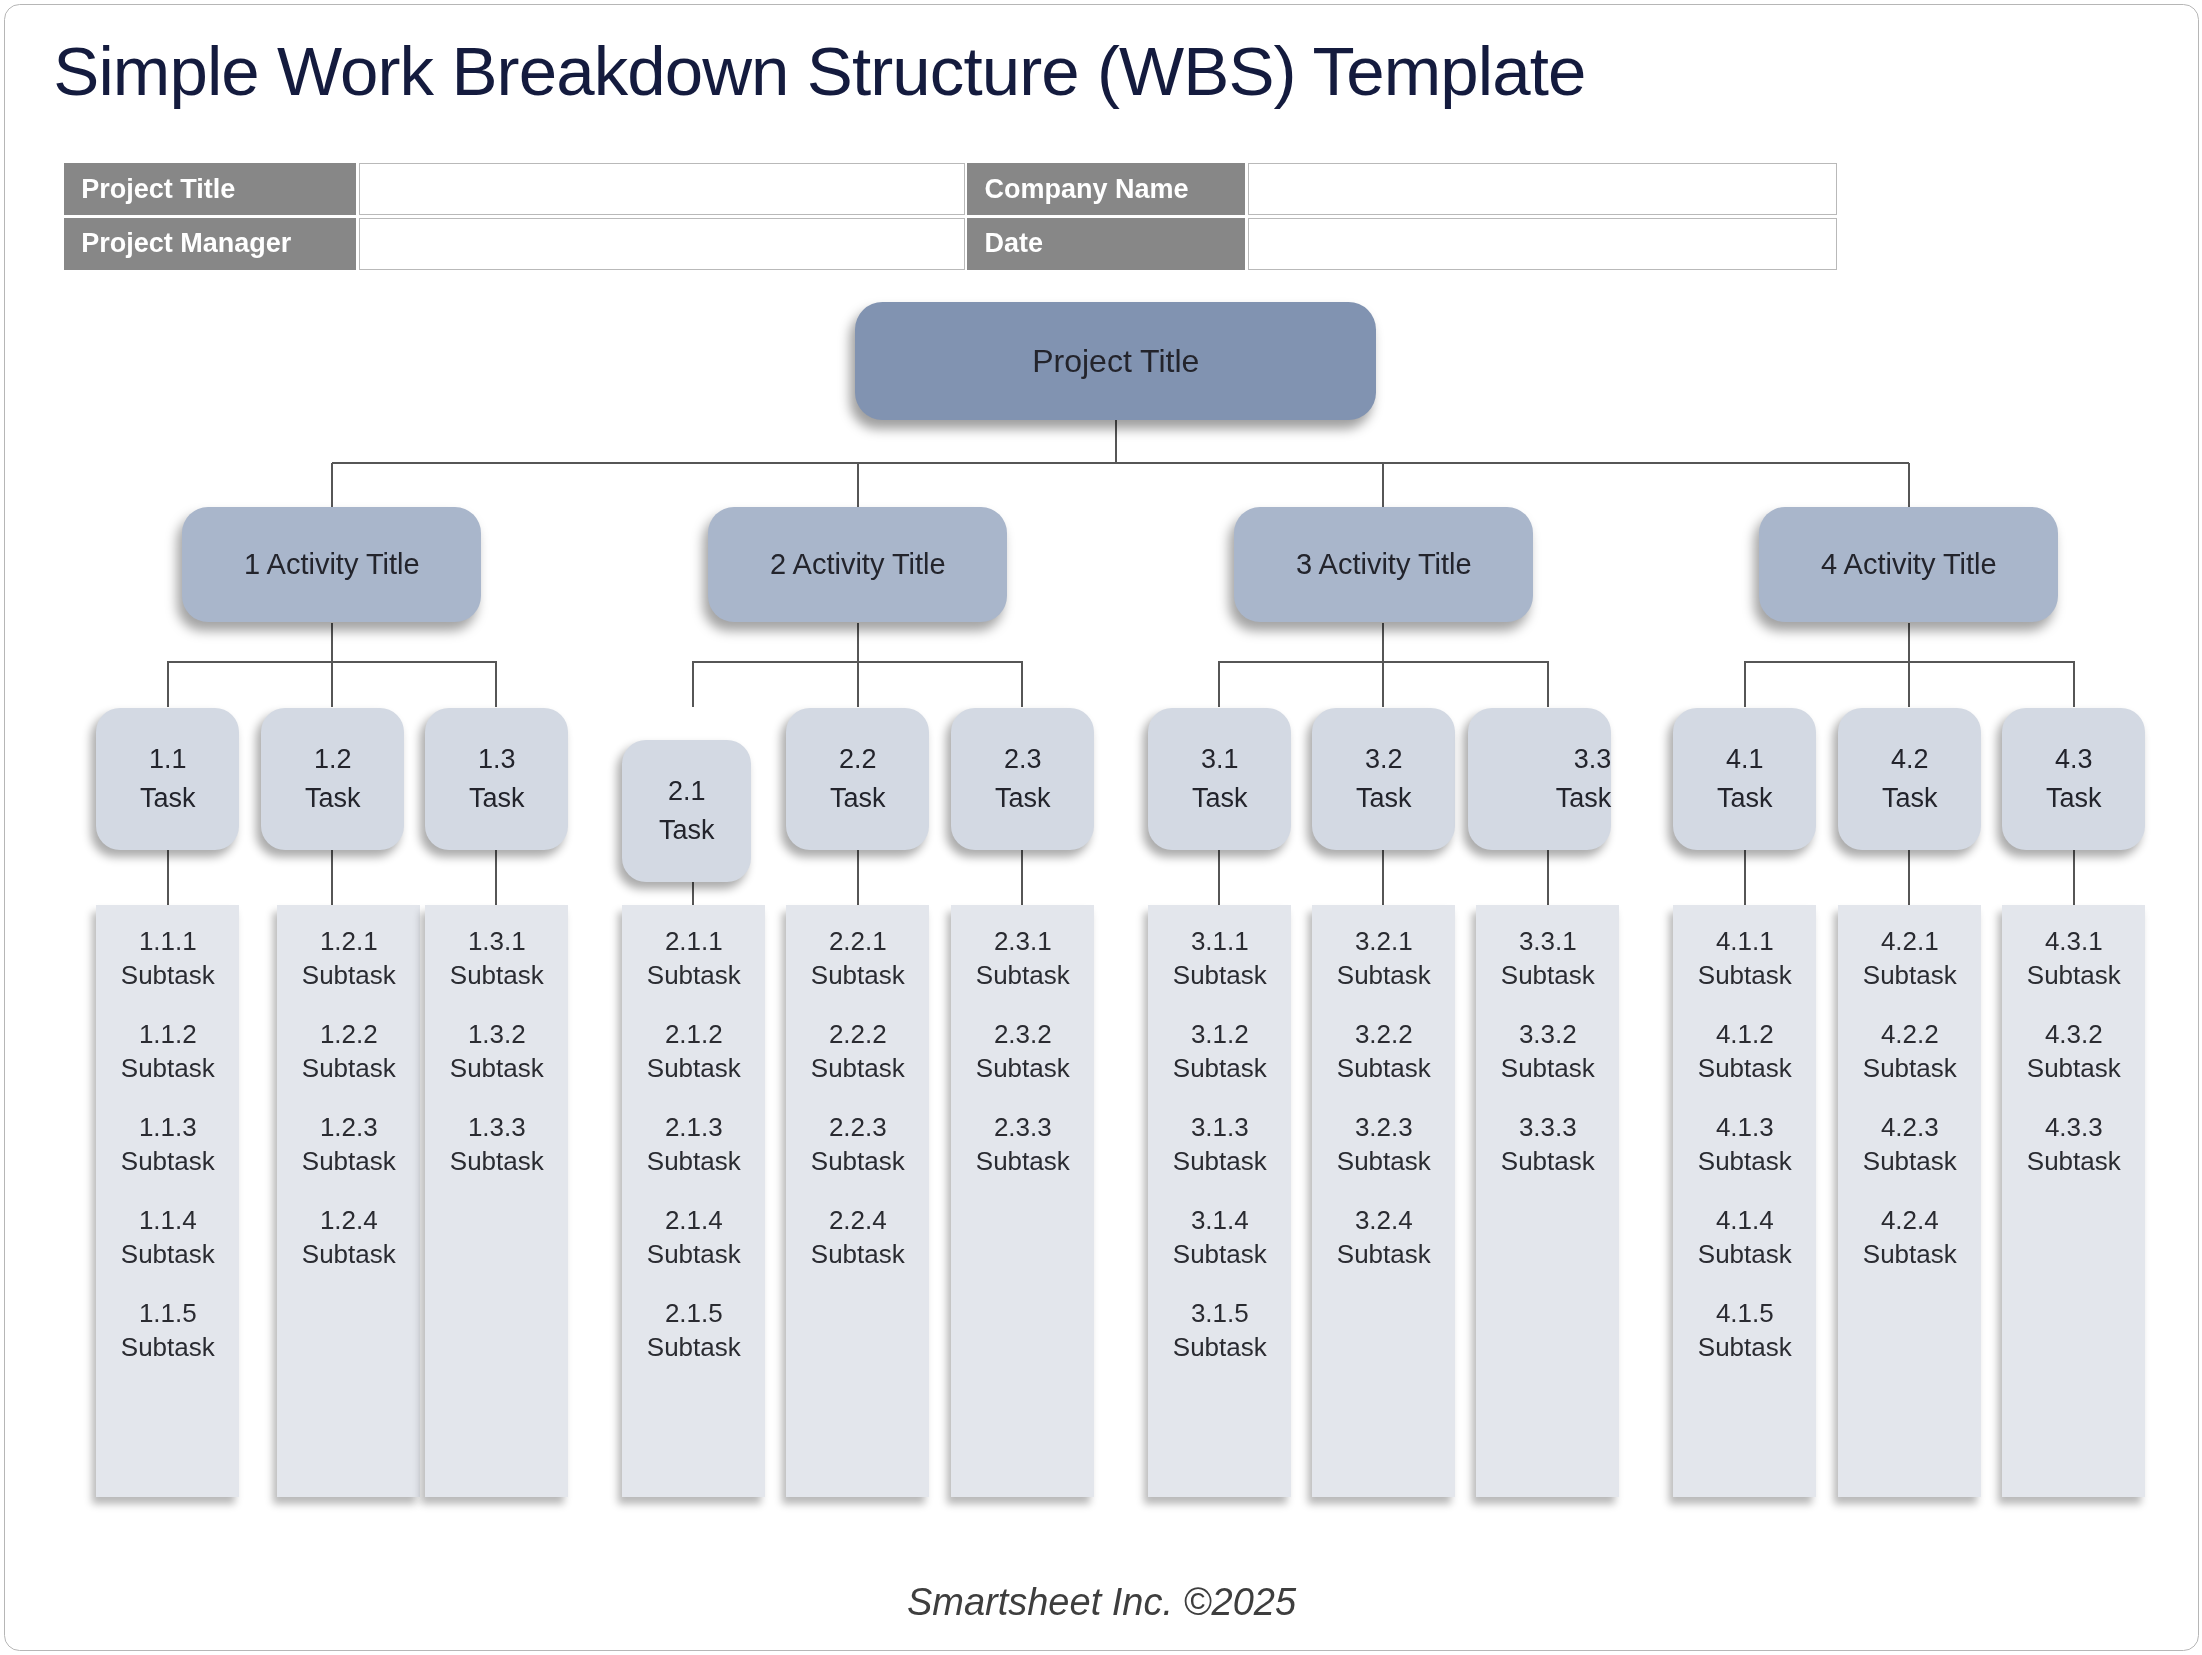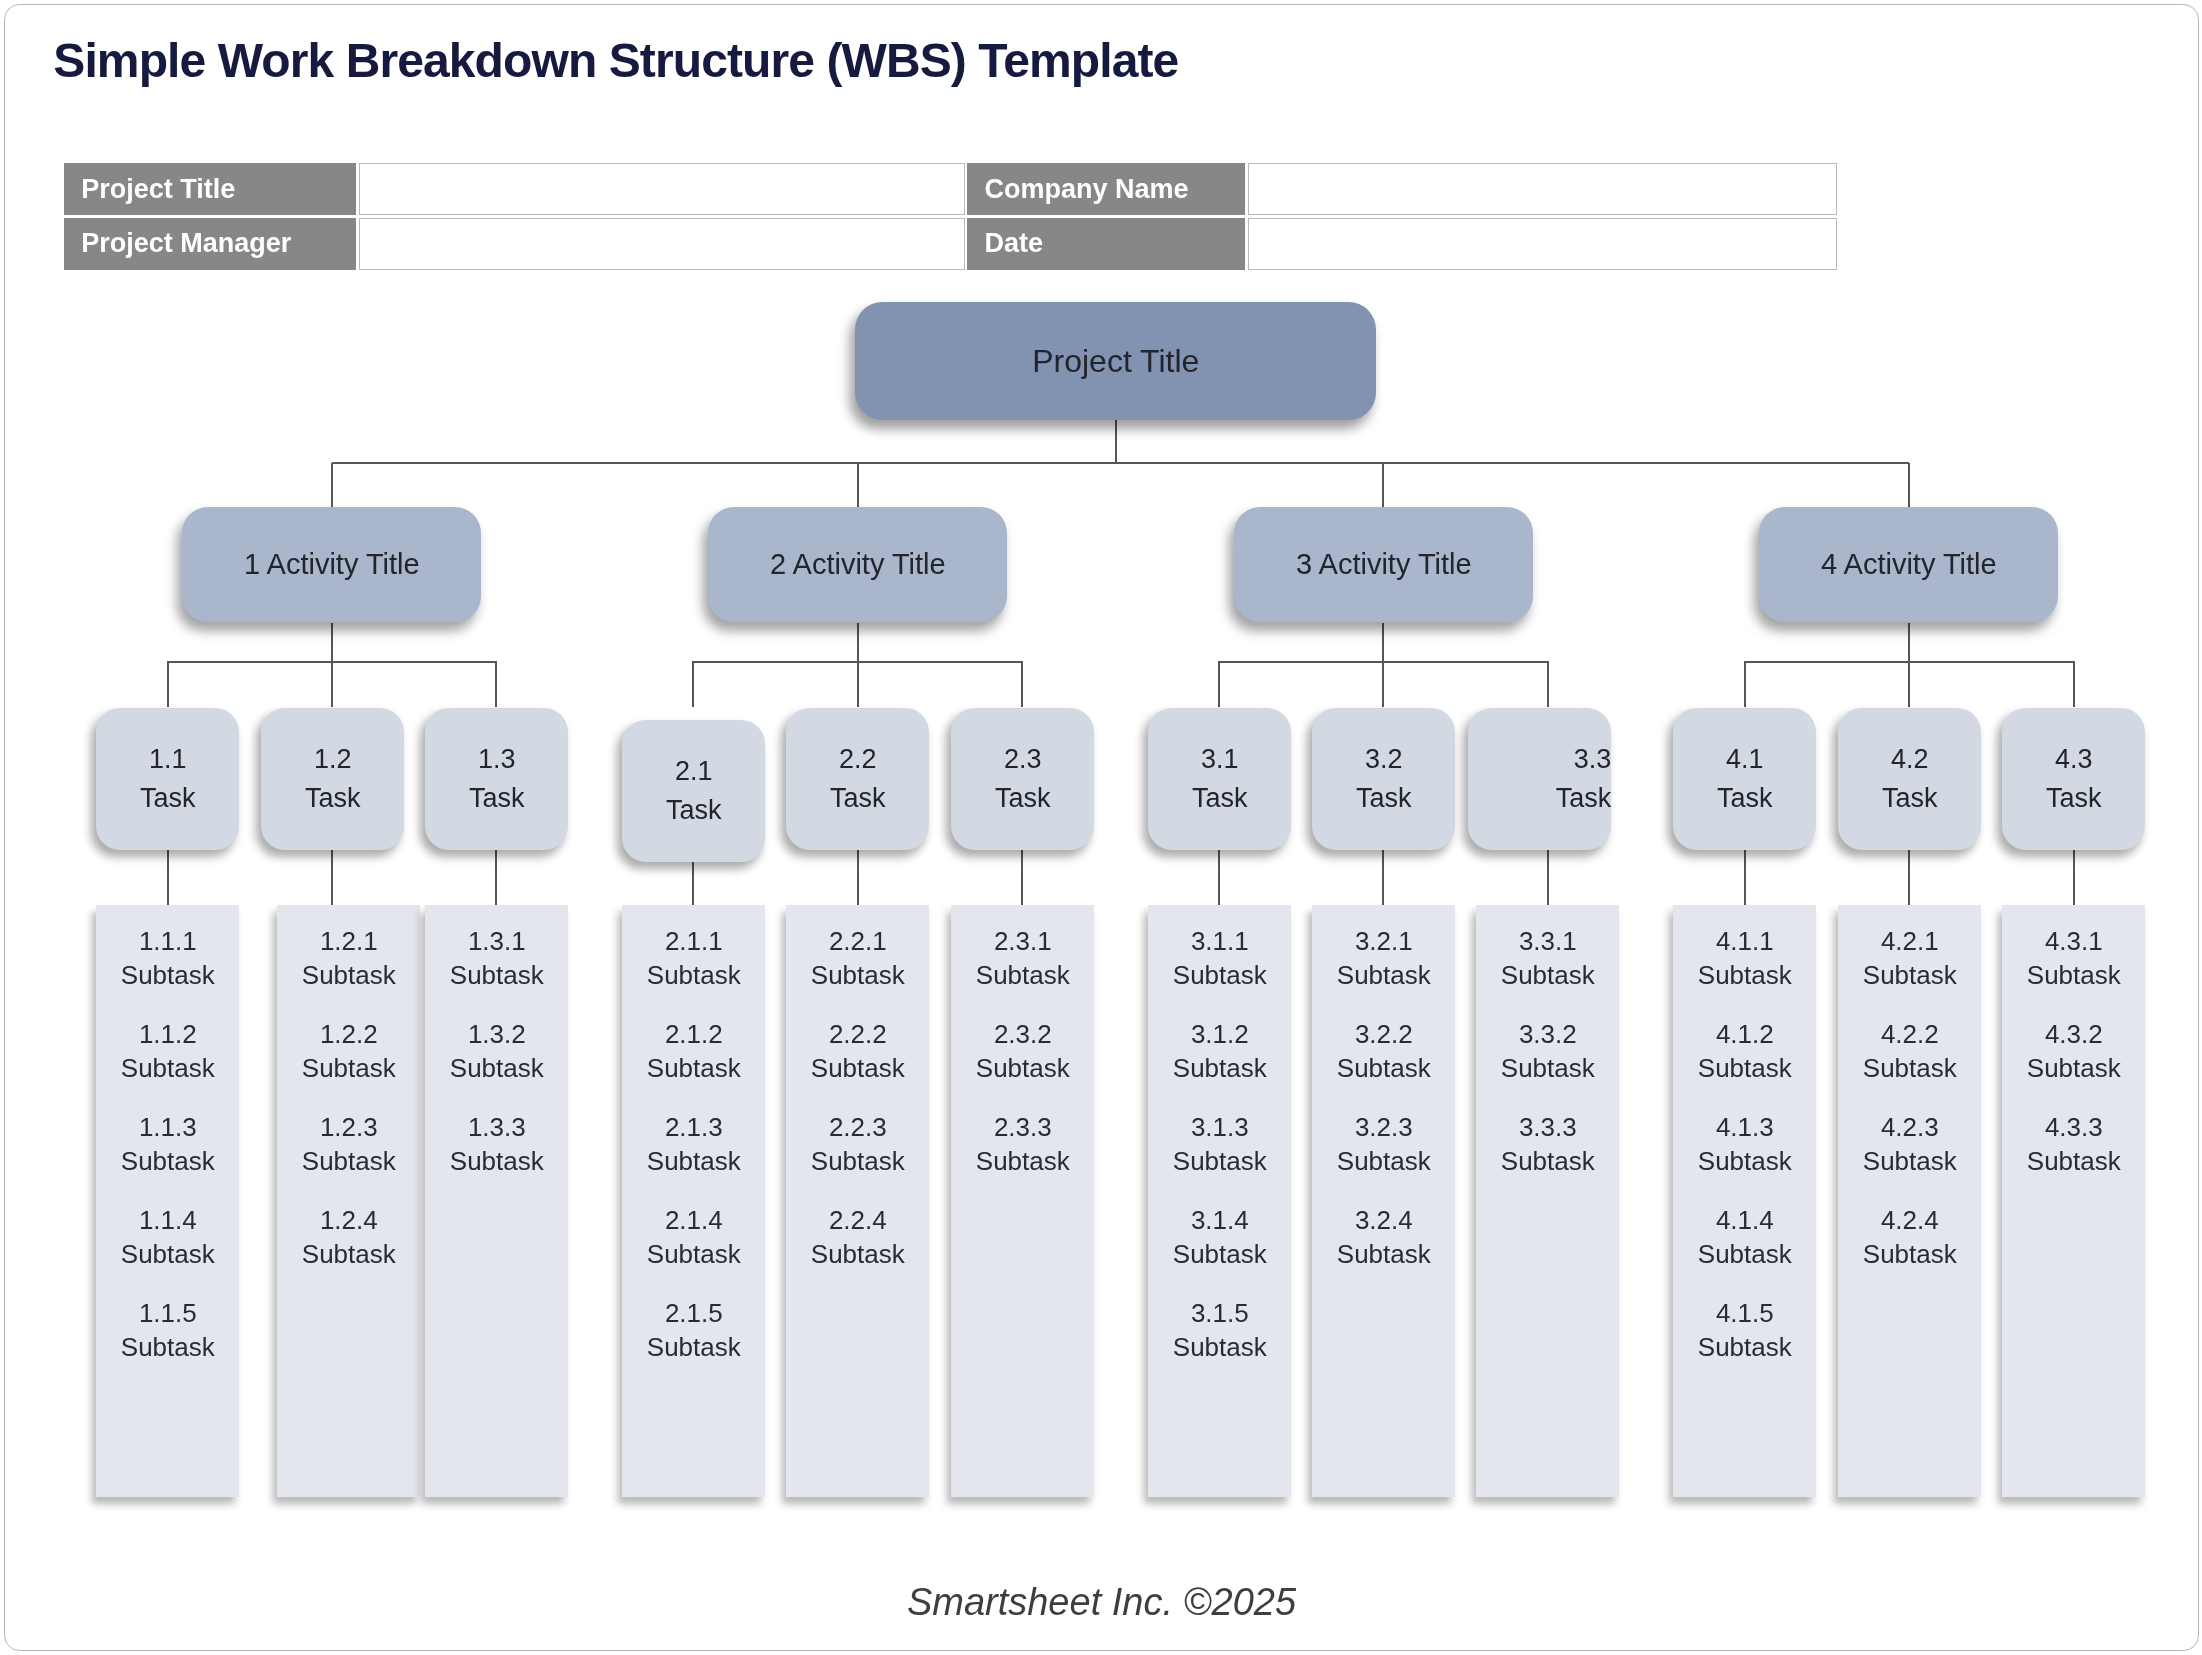--- a/index.html
+++ b/index.html
@@ -2,21 +2,21 @@
 <html style="--navy: #141B3E; --gray: #878787; --root-fill: #8193B1; --act-fill: #A9B6CB; --task-fill: #D3D9E3; --col-fill: #E3E6EC; --line: #565656;font-size:13.8px"><head>
 <meta charset="utf-8">
 <style>
   :root{
     --navy:#141B3E; --gray:#878787; --root-fill:#8193B1; --act-fill:#A9B6CB;
     --task-fill:#D3D9E3; --col-fill:#E3E6EC; --line:#565656;
   }
   html,body{margin:0;padding:0;background:#fff;}
   body{width:2203px;height:1655px;position:relative;font-family:"Liberation Sans",sans-serif;overflow:hidden;}
   .page{position:absolute;inset:4.3px;border:1.7px solid #b6b6b6;border-radius:15.5px;background:#fff;overflow:hidden;}
-  .title{position:absolute;left:48px;top:31px;font-size:48px;font-weight:bold;letter-spacing:-0.9px;color:var(--navy);line-height:1.05;white-space:nowrap;}
+  .title{position:absolute;left:48px;top:31px;font-size:69px;font-weight:normal;letter-spacing:-0.9px;color:var(--navy);line-height:1.05;white-space:nowrap;}
   .form{position:absolute;left:59px;top:158px;display:grid;grid-template-columns:292px 606px 278px 589px;grid-auto-rows:52px;gap:2.6px;}
   .cell{box-sizing:border-box;}
   .cell.label{background:var(--gray);color:#fff;font-weight:bold;font-size:27px;display:flex;align-items:center;padding-left:17px;}
   .cell.input{background:#fff;border:1.7px solid #b9b9b9;}
   #chart{position:absolute;inset:0;}
   .line{position:absolute;background:var(--line);z-index:1;}
   .box{position:absolute;display:flex;flex-direction:column;align-items:center;justify-content:center;text-align:center;color:#23242c;z-index:2;}
   .box.root{left:850px;top:297px;width:521px;height:118px;background:var(--root-fill);border-radius:27.5px;font-size:32px;box-shadow:-4.3px 8.6px 12px rgba(0,0,0,.38);}
   .box.activity{background:var(--act-fill);border-radius:26px;font-size:29px;box-shadow:-4.3px 8.6px 11.2px rgba(0,0,0,.36);}
   .box.task{background:var(--task-fill);border-radius:24px;font-size:27px;line-height:39px;box-shadow:-4.3px 6.9px 9.5px rgba(0,0,0,.33);}
@@ -122,21 +122,21 @@
         </div>
         <div class="sub">
           <div>1.3.3</div>
           <div>Subtask</div>
         </div>
       </div>
       <div class="box activity" style="position: absolute; left: 703px; top: 502px; width: 299px; height: 115px;">2 Activity Title</div>
       <div class="line" style="position: absolute; left: 852px; top: 618px; width: 1.7px; height: 39px;"></div>
       <div class="line" style="position: absolute; left: 688px; top: 656px; width: 329px; height: 1.7px;"></div>
       <div class="line" style="position: absolute; left: 687px; top: 656px; width: 1.7px; height: 46px;"></div>
-      <div class="box task" style="position: absolute; left: 617px; top: 715px; width: 143px; height: 142px;">
+      <div class="box task" style="position: absolute; left: 617px; top: 735px; width: 129px; height: 142px;">
         <div>2.1</div>
         <div>Task</div>
       </div>
       <div class="line" style="position: absolute; left: 687px; top: 845px; width: 1.7px; height: 55px;"></div>
       <div class="col" style="position: absolute; left: 617px; top: 900px; width: 143px; height: 592px;">
         <div class="sub">
           <div>2.1.1</div>
           <div>Subtask</div>
         </div>
         <div class="sub">

